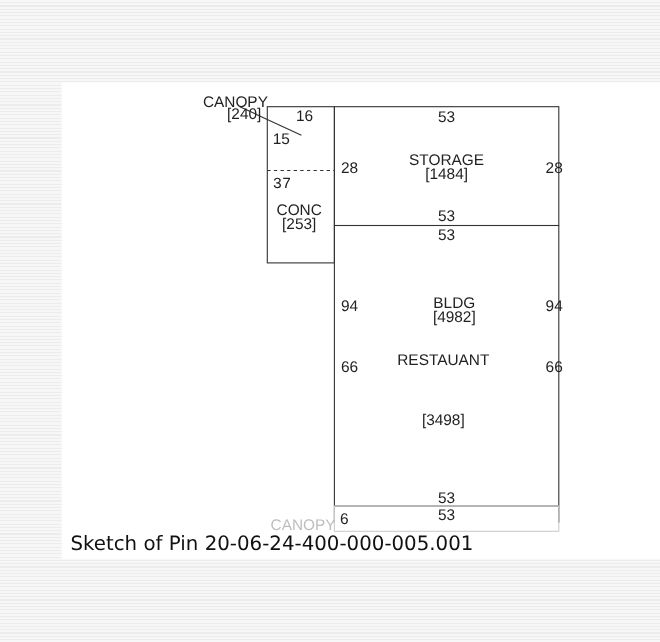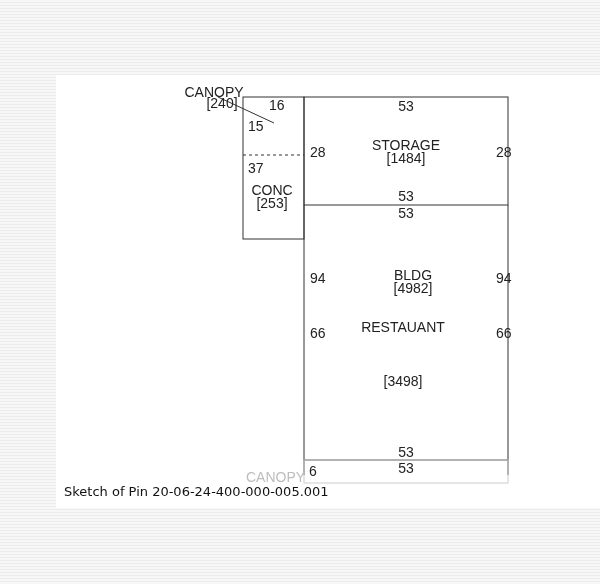--- a/index.html
+++ b/index.html
@@ -5,21 +5,21 @@
   html,body{margin:0;padding:0;}
   body{
     width:600px;height:584px;overflow:hidden;position:relative;
     background:repeating-linear-gradient(to bottom,#f7f7f7 0px,#f7f7f7 2px,#ececec 2px,#ececec 3px);
     font-family:"Liberation Sans",sans-serif;
   }
   .panel{position:absolute;left:56px;top:75px;width:544px;height:433px;background:#ffffff;}
   .sketch{position:absolute;left:0;top:0;}
   .lbl{position:absolute;font-family:"Liberation Sans",sans-serif;font-size:14px;color:#222;white-space:nowrap;line-height:11px;}
   .c{transform:translateX(-50%);text-align:center;}
-  .caption{position:absolute;left:8px;top:409px;font-family:"DejaVu Sans",sans-serif;font-size:13px;color:#111;}
+  .caption{position:absolute;left:8px;top:409px;font-family:"DejaVu Sans",sans-serif;font-size:18px;color:#111;}
   .faded{color:#bdbdbd;}
 </style>
 </head>
 <body>
 
 <div class="panel">
   <svg class="sketch" width="544" height="433">
 
     <rect x="187" y="22" width="61" height="142" fill="none" stroke="#333" stroke-width="1"></rect>
     <line x1="187" y1="80" x2="248" y2="80" stroke="#333" stroke-dasharray="3,3"></line>
@@ -31,21 +31,21 @@
     <line x1="452" y1="130" x2="452" y2="400" stroke="#333"></line>
     <line x1="248" y1="385" x2="452" y2="385" stroke="#333"></line>
 
     <rect x="248" y="385" width="204" height="23" fill="none" stroke="#ccc"></rect>
   </svg>
 
   <div class="lbl c" style="left:158px;top:12px;">CANOPY</div>
   <div class="lbl c" style="left:158px;top:23px;padding-left:16px;">[240]</div>
   <div class="lbl" style="left:213px;top:25px;">16</div>
   <div class="lbl" style="left:192px;top:46px;">15</div>
-  <div class="lbl" style="left:192px;top:88px;">37</div>
+  <div class="lbl" style="left:192px;top:88px;font-family:Liberation Mono, monospace;">37</div>
   <div class="lbl c" style="left:216px;top:110px;">CONC</div>
   <div class="lbl c" style="left:216px;top:123px;">[253]</div>
 
   <div class="lbl c" style="left:350px;top:26px;">53</div>
   <div class="lbl" style="left:254px;top:72px;">28</div>
   <div class="lbl" style="left:440px;top:72px;">28</div>
   <div class="lbl c" style="left:350px;top:65px;">STORAGE</div>
   <div class="lbl c" style="left:350px;top:78px;text-align:center;">[1484]</div>
   <div class="lbl c" style="left:350px;top:116px;">53</div>
 

